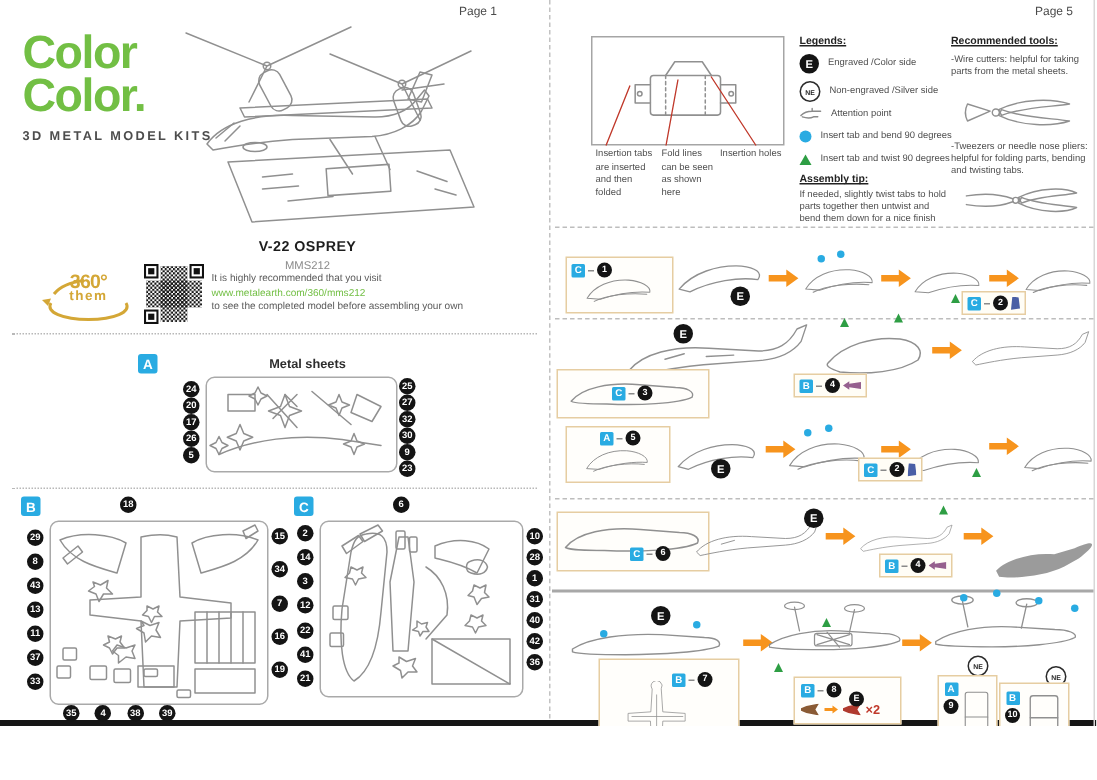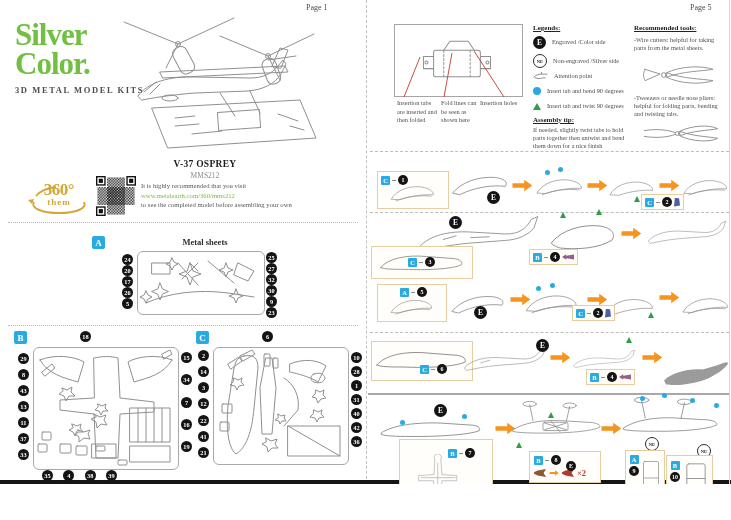--- a/index.html
+++ b/index.html
@@ -1,34 +1,34 @@
 <!DOCTYPE html>
 <html><head>
 <meta charset="utf-8">
 <style>
   html,body{margin:0;padding:0;background:#fff}
   #root{position:relative;width:731px;height:484px;background:#fff;overflow:hidden;
-        font-family:Liberation Serif, serif;color:#333}
+        font-family:Liberation Sans, sans-serif;color:#333}
   .abs{position:absolute}
   .dotted{position:absolute;border-top:1px dotted #b8b8b8;height:0}
   .dashv{position:absolute;border-left:1px dashed #c2c2c2;width:0}
   .dash{position:absolute;border-top:1px dashed #bdbdbd;height:0}
   .grayline{position:absolute;background:#a8a8a8;height:2px}
   .bottombar{position:absolute;left:0;right:0;bottom:0;height:4px;background:#161616}
   .pagelab{font-size:8px;color:#4a4a4a}
   
   .logo-line{font-size:31px;line-height:.92;font-weight:bold;color:#72BF44;letter-spacing:-1px}
   .logo-tag{margin-top:7px;font-size:8.5px;font-weight:bold;color:#4d4d4d;letter-spacing:1.6px}
   
   .sk path,.sk rect,.sk ellipse,.sk circle,.sk line{fill:none;stroke:#909090;stroke-width:1;stroke-linejoin:round;stroke-linecap:round}
   .sk .fill{stroke:none}
   .modelname{font-size:9.5px;font-weight:bold;color:#1d1d1d;text-align:center;letter-spacing:.3px}
   .modelsku{font-size:7.5px;color:#8a8a8a;text-align:center;margin-top:2px}
   .b360{color:#D4A736;font-weight:bold;text-align:center}
-  .b360 .n{font-size:17px;letter-spacing:-.5px}
+  .b360 .n{font-size:13px;letter-spacing:-.5px}
   .b360 .v{font-size:9px;margin-top:-3px;letter-spacing:1px}
   .reco{font-size:6.7px;line-height:1.45;color:#5a5a5a}
   .reco .url{color:#72BF44}
   .sectitle{font-size:8.5px;font-weight:bold;color:#2e2e2e;text-align:center}
   .sheet-tag{position:absolute;width:13px;height:13px;background:#29ABE2;border-radius:2px;
              color:#fff;font-weight:bold;font-size:9px;display:flex;align-items:center;justify-content:center}
   .sheetrect{position:absolute;border:1px solid #a9a9a9;border-radius:6px;background:#fff}
   .pcol{position:absolute;display:flex;flex-direction:column;justify-content:space-between}
   .prow{position:absolute;display:flex;justify-content:space-between}
   .pc{width:11px;height:11px;background:#141414;border-radius:50%;color:#fff;
@@ -72,21 +72,21 @@
 
 <div id="root">
 
   <div class="dashv" style="left:366px;top:0;height:514px"></div>
   <div class="bottombar"></div>
   <div class="abs" style="left:729px;top:0;width:1px;height:514px;background:#d7d7d7"></div>
 
   <div class="abs pagelab" style="left:306px;top:3px">Page 1</div>
 
   <div class="abs" style="left:15px;top:21px">
-    <div class="logo-line">Silver</div>
+    <div class="logo-line">Color</div>
     <div class="logo-line">Color.</div>
     <div class="logo-tag">3D METAL MODEL KITS</div>
   </div>
 
   <svg class="abs sk" style="left:100px;top:8px" width="240" height="148" viewBox="0 0 240 148">
     <path d="M78 36 L24 14 M78 36 L134 10 M78 36 L66 60"></path>
     <circle cx="78" cy="36" r="2.5"></circle>
     <g transform="rotate(-28 84 52)">
         <rect x="76" y="38" width="15" height="28" rx="6"></rect>
       </g>
@@ -100,21 +100,21 @@
     <path d="M172 58 L180 40 L188 42 L181 60 Z M168 52 L196 48"></path>
     <path d="M44 84 L56 74 M50 86 L60 76"></path>
     <ellipse cx="70" cy="90" rx="8" ry="3"></ellipse>
     <path d="M120 85 L135 108 M150 83 L160 105"></path>
     <path d="M52 100 L200 92 L216 130 L68 140 Z"></path>
     <rect x="118" y="103" width="42" height="18" transform="rotate(-4 139 112)"></rect>
     <path d="M75 110 l20 -2 M75 118 l24 -2 M178 106 l20 7 M92 126 l30 -3 M190 118 l14 4"></path>
   </svg>
 
   <div class="abs" style="left:120px;top:159px;width:170px">
-    <div class="modelname">V-37 OSPREY</div>
+    <div class="modelname">V-22 OSPREY</div>
     <div class="modelsku">MMS212</div>
   </div>
 
   <div class="abs" style="left:26px;top:176px;width:66px;height:42px">
     <svg class="abs" style="left:0;top:2px" width="66" height="40" viewBox="0 0 66 40">
       <path d="M8 24 C4 30 16 35 33 35 C50 35 62 30 58 24" fill="none" stroke="#D4A736" stroke-width="2"></path>
       <path d="M10 18 C14 13 22 10 30 9" fill="none" stroke="#D4A736" stroke-width="2"></path>
       <path d="M6 26 l-4 -4 6 -1 Z" fill="#D4A736"></path>
     </svg>
     <div class="b360 abs" style="left:0;top:4px;width:66px">

